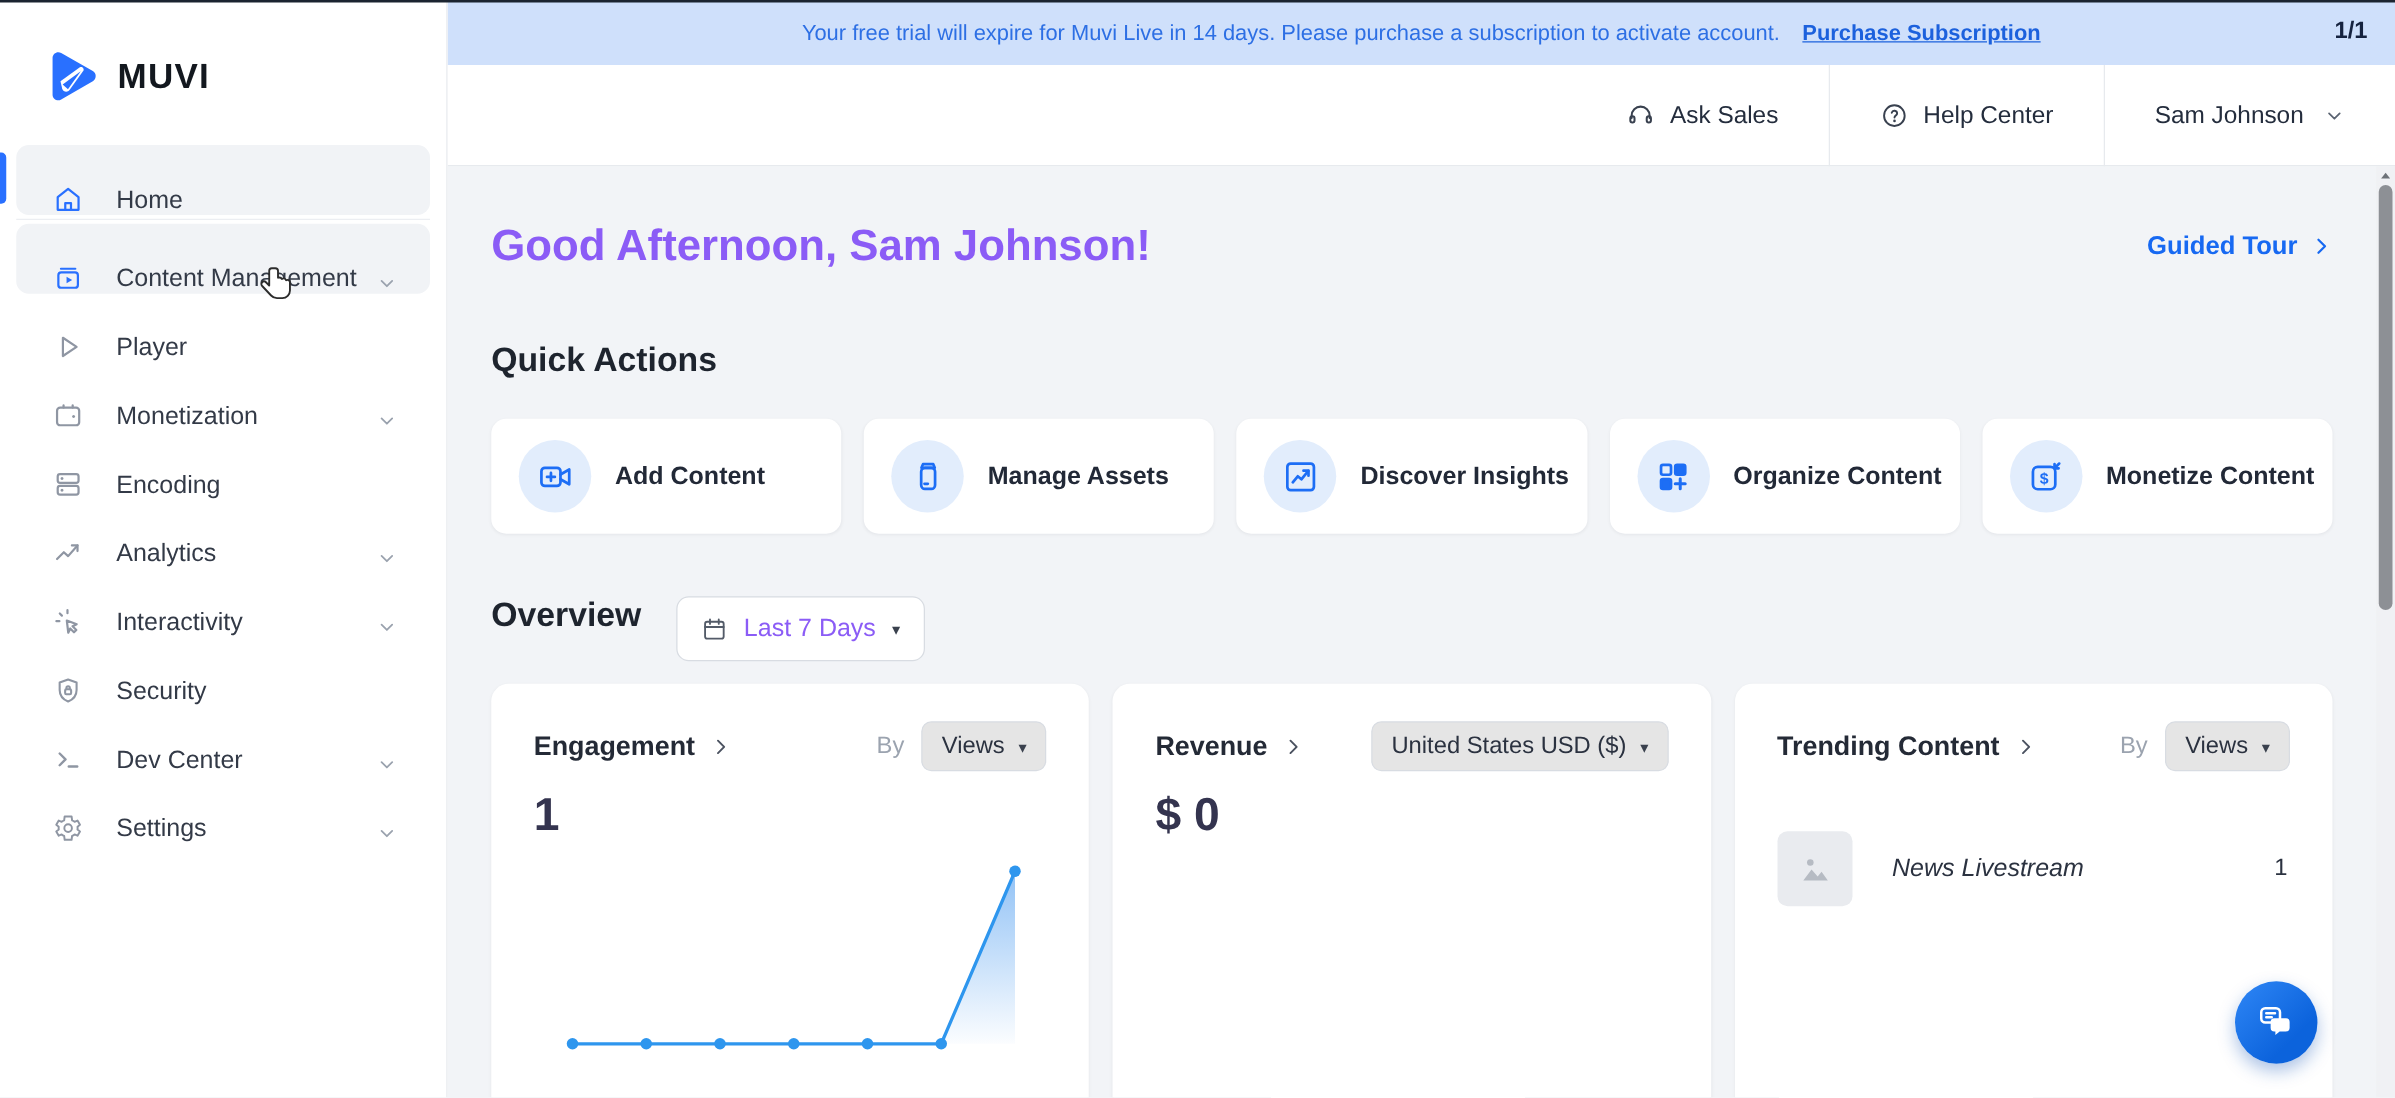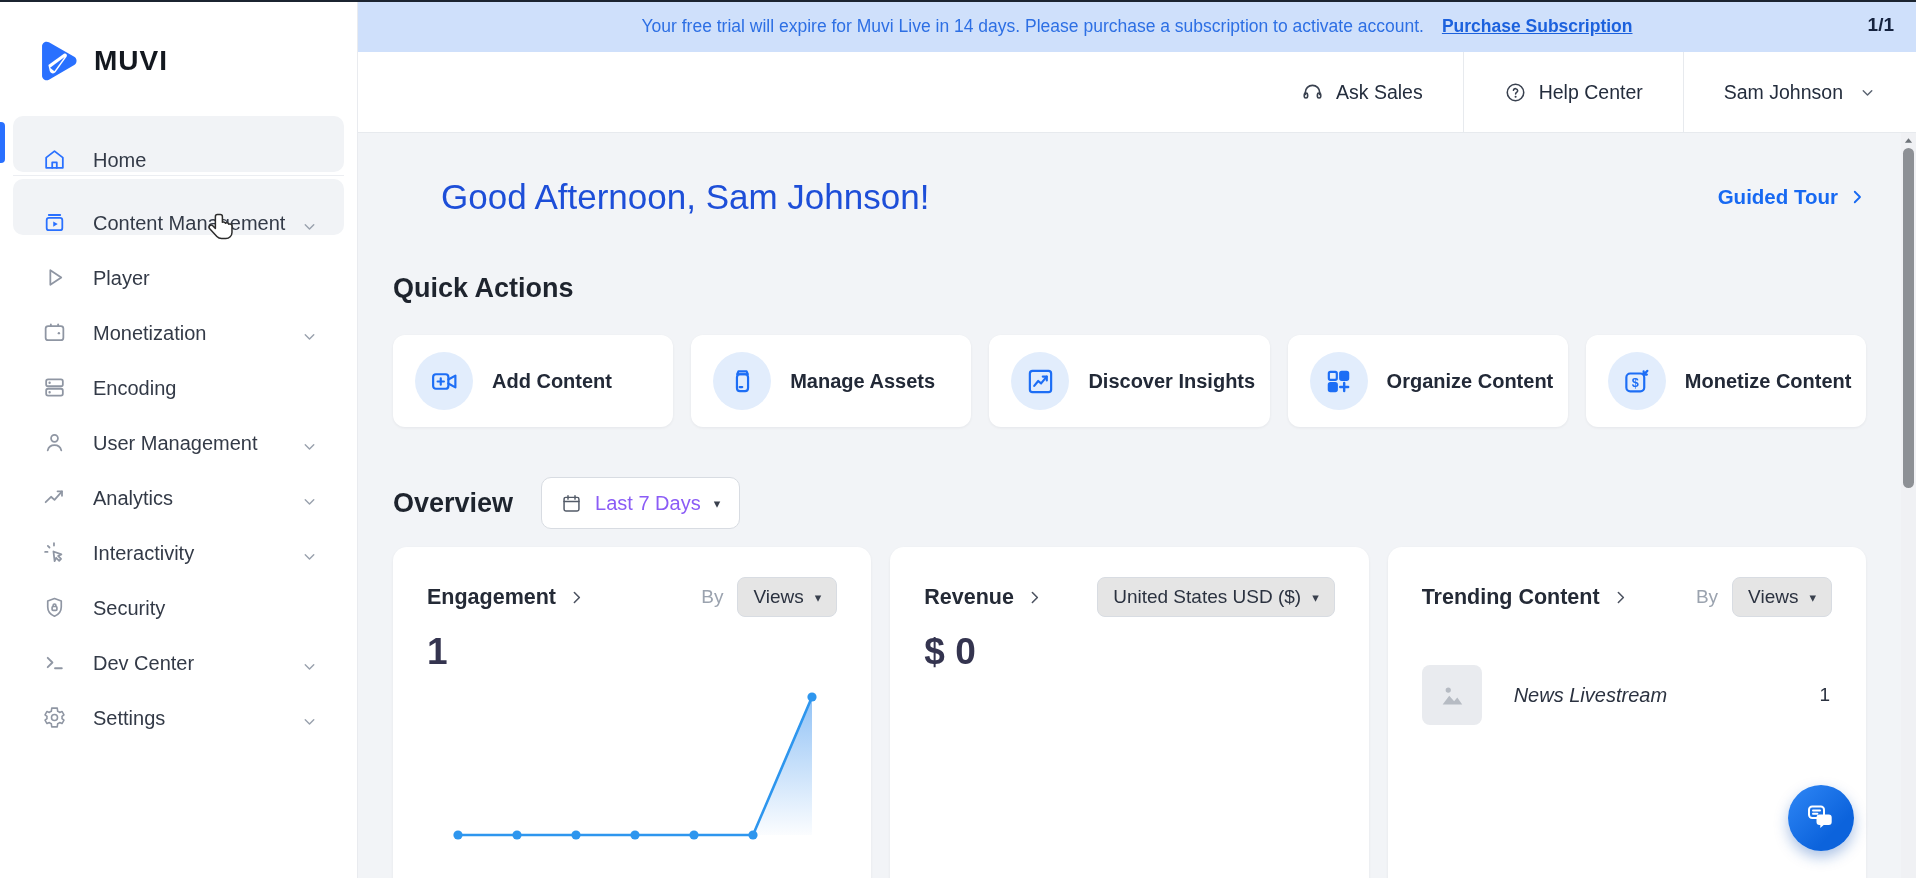--- a/index.html
+++ b/index.html
@@ -32,32 +32,32 @@
   
   .topbar { position:absolute; left:358px; top:52px; width:1558px; height:81px; background:#fff; border-bottom:1px solid #e7eaee; display:flex; align-items:center; justify-content:flex-end; z-index:20; }
   .topbar-item { display:flex; align-items:center; gap:12px; font-size:19.5px; color:#242d3d; padding:0 40px; height:81px; cursor:pointer; }
   .topbar-item + .topbar-item { border-left:1px solid #e7eaee; }
   .topbar-icon { width:23px; height:23px; color:#39414f; }
   .user-chev { width:17px; height:17px; color:#5b London6472; color:#5b6472; margin-left:4px; }
 
   
   .content { position:absolute; left:358px; top:133px; width:1558px; height:745px; background:#f2f4f7; padding:0 50px 0 35px; overflow:hidden; }
   .greet-row { margin-top:44px; display:flex; align-items:center; justify-content:space-between; }
-  .greeting { font-size:35px; font-weight:400; color:#1d4ed8;margin-left:48px; }
+  .greeting { font-size:35px; font-weight:700; color:#8b5cf6; }
   .guided { display:flex; align-items:center; gap:10px; color:#1769f2; font-size:20.5px; font-weight:600; cursor:pointer; }
   .guided svg { width:18px; height:18px; }
   .section-title { font-size:27px; font-weight:700; color:#1e242e; }
   .qa-title { margin-top:56px; }
   .qa-row { margin-top:31px; display:flex; gap:18px; }
   .qa-card { flex:1; height:92px; background:#fff; border-radius:12px; box-shadow:0 1px 3px rgba(16,24,40,.06); display:flex; align-items:center; padding-left:22px; gap:19px; cursor:pointer; }
   .qa-circle { width:58px; height:58px; border-radius:50%; background:#e2edfc; display:flex; align-items:center; justify-content:center; flex:0 0 auto; }
   .qa-circle svg { width:29px; height:29px; color:#1d6ef5; }
   .qa-label { font-size:20px; font-weight:600; color:#222937; }
 
-  .ov-row { margin-top:50px; display:flex; align-items:center; gap:28px; }
+  .ov-row { margin-top:50px; display:flex; align-items:flex-start; gap:28px; }
   .range-btn { height:52px; background:#fff; border:1px solid #d8dce2; border-radius:10px; display:flex; align-items:center; gap:13px; padding:0 19px; cursor:pointer; }
   .range-btn svg { width:21px; height:21px; color:#535b68; }
   .range-label { font-size:20px; font-weight:500; color:#8b5cf6; }
   .tri { font-size:13px; color:#3a414e; line-height:1; }
 
   .cards-row { margin-top:18px; display:flex; gap:19px; }
   .stat-card { flex:1; height:430px; background:#fff; border-radius:14px; box-shadow:0 1px 3px rgba(16,24,40,.06); padding:30px 34px; position:relative; overflow:hidden; }
   .card-head { display:flex; align-items:center; justify-content:space-between; }
   .card-title-wrap { display:flex; align-items:center; gap:12px; cursor:pointer; }
   .card-title { font-size:21.5px; font-weight:600; color:#242a36; }
@@ -149,30 +149,20 @@
 
     <div class="nav-item small">
       <svg class="nav-icon" viewBox="0 0 24 24" fill="none" stroke="currentColor" stroke-width="1.7" stroke-linecap="round" stroke-linejoin="round">
         <rect x="4" y="4.2" width="16" height="6.6" rx="1.8"></rect>
           <rect x="4" y="13.2" width="16" height="6.6" rx="1.8"></rect>
           <path d="M7.3 7.5h.01M7.3 16.5h.01" stroke-width="2.3"></path>
       </svg>
       <span class="nav-label">Encoding</span>
     </div>
 
-    <div class="nav-item small">
-      <svg class="nav-icon" viewBox="0 0 24 24" fill="none" stroke="currentColor" stroke-width="1.7" stroke-linecap="round" stroke-linejoin="round">
-        <circle cx="12" cy="8" r="3.3"></circle>
-          <path d="M5.5 19.6c.8-3.4 3.4-5.1 6.5-5.1s5.7 1.7 6.5 5.1"></path>
-      </svg>
-      <span class="nav-label">User Management</span>
-      <svg class="nav-chev" viewBox="0 0 24 24" fill="none" stroke="currentColor" stroke-width="2" stroke-linecap="round" stroke-linejoin="round">
-          <path d="M6 9.5l6 6 6-6"></path>
-        </svg>
-    </div>
 
     <div class="nav-item small">
       <svg class="nav-icon" viewBox="0 0 24 24" fill="none" stroke="currentColor" stroke-width="1.7" stroke-linecap="round" stroke-linejoin="round">
         <path d="M3.5 16.5l5.2-5.2 3.3 3 7.2-8.2"></path>
           <path d="M14.9 6.1h4.3v4.3"></path>
       </svg>
       <span class="nav-label">Analytics</span>
       <svg class="nav-chev" viewBox="0 0 24 24" fill="none" stroke="currentColor" stroke-width="2" stroke-linecap="round" stroke-linejoin="round">
           <path d="M6 9.5l6 6 6-6"></path>
         </svg>

